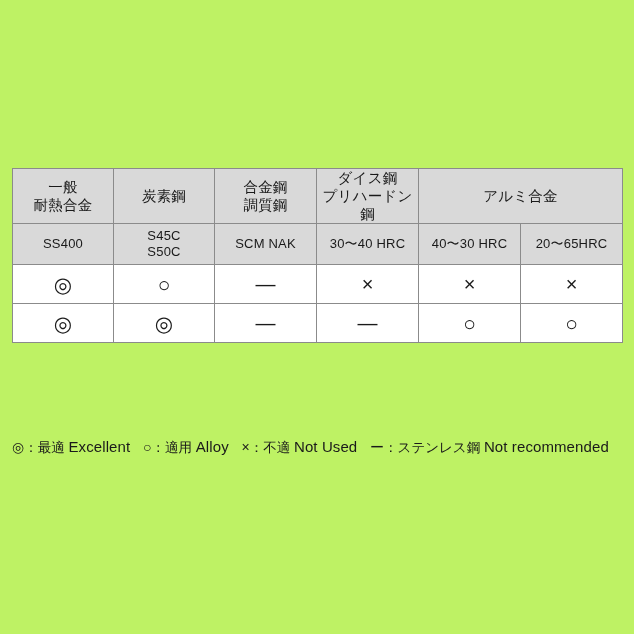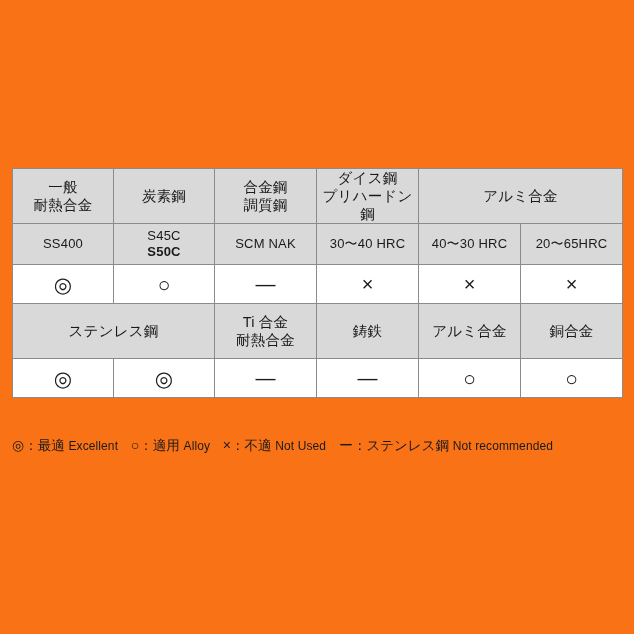--- a/index.html
+++ b/index.html
@@ -11,21 +11,21 @@
     height: 634px;
     background: #ffffff;
     font-family: "Liberation Sans", sans-serif;
     color: #1a1a1a;
     overflow: hidden;
   }
   #page {
     position: relative;
     width: 634px;
     height: 634px;
-    background: #f97316;
+    background: #bef264;
   }
   .table-wrap {
     position: absolute;
     left: 12px;
     top: 168px;
     width: 610px;
   }
   table.matrix {
     border-collapse: collapse;
     width: 610px;
@@ -46,21 +46,21 @@
     letter-spacing: 0.2px;
   }
   .hdr .l2 { display: block; }
   .sub {
     background: #d9d9d9;
     font-size: 13px;
     line-height: 1.25;
     height: 40px;
     letter-spacing: 0.2px;
   }
-  .sub .l2 { display: block; font-weight: bold; }
+  .sub .l2 { display: block; }
   .mark {
     background: #ffffff;
     height: 38px;
     font-size: 20px;
     line-height: 1;
   }
   .mark .glyph {
     display: inline-block;
     line-height: 1;
   }
@@ -74,21 +74,21 @@
     left: 12px;
     top: 436px;
     width: 610px;
     font-size: 13.5px;
     line-height: 1.4;
     color: #1a1a1a;
     white-space: nowrap;
   }
   .legend .item { margin-right: 9px; }
   .legend .en {
-    font-size: 12px;
+    font-size: 15px;
     letter-spacing: 0.1px;
   }
   .legend .sym { font-size: 14px; }
 </style>
 </head>
 <body>
 
 <div id="page">
 
   <div class="table-wrap">
@@ -160,38 +160,20 @@
             <span class="glyph cross">×</span>
           </td>
           <td class="mark">
             <span class="glyph cross">×</span>
           </td>
           <td class="mark">
             <span class="glyph cross">×</span>
           </td>
         </tr>
 
-        <tr>
-          <td class="hdr" colspan="2">
-            <span>ステンレス鋼</span>
-          </td>
-          <td class="hdr">
-            <span>Ti 合金</span>
-            <span class="l2">耐熱合金</span>
-          </td>
-          <td class="hdr">
-            <span>鋳鉄</span>
-          </td>
-          <td class="hdr">
-            <span>アルミ合金</span>
-          </td>
-          <td class="hdr">
-            <span>銅合金</span>
-          </td>
-        </tr>
 
 
         <tr>
           <td class="mark">
             <span class="glyph dbl">◎</span>
           </td>
           <td class="mark">
             <span class="glyph dbl">◎</span>
           </td>
           <td class="mark">

